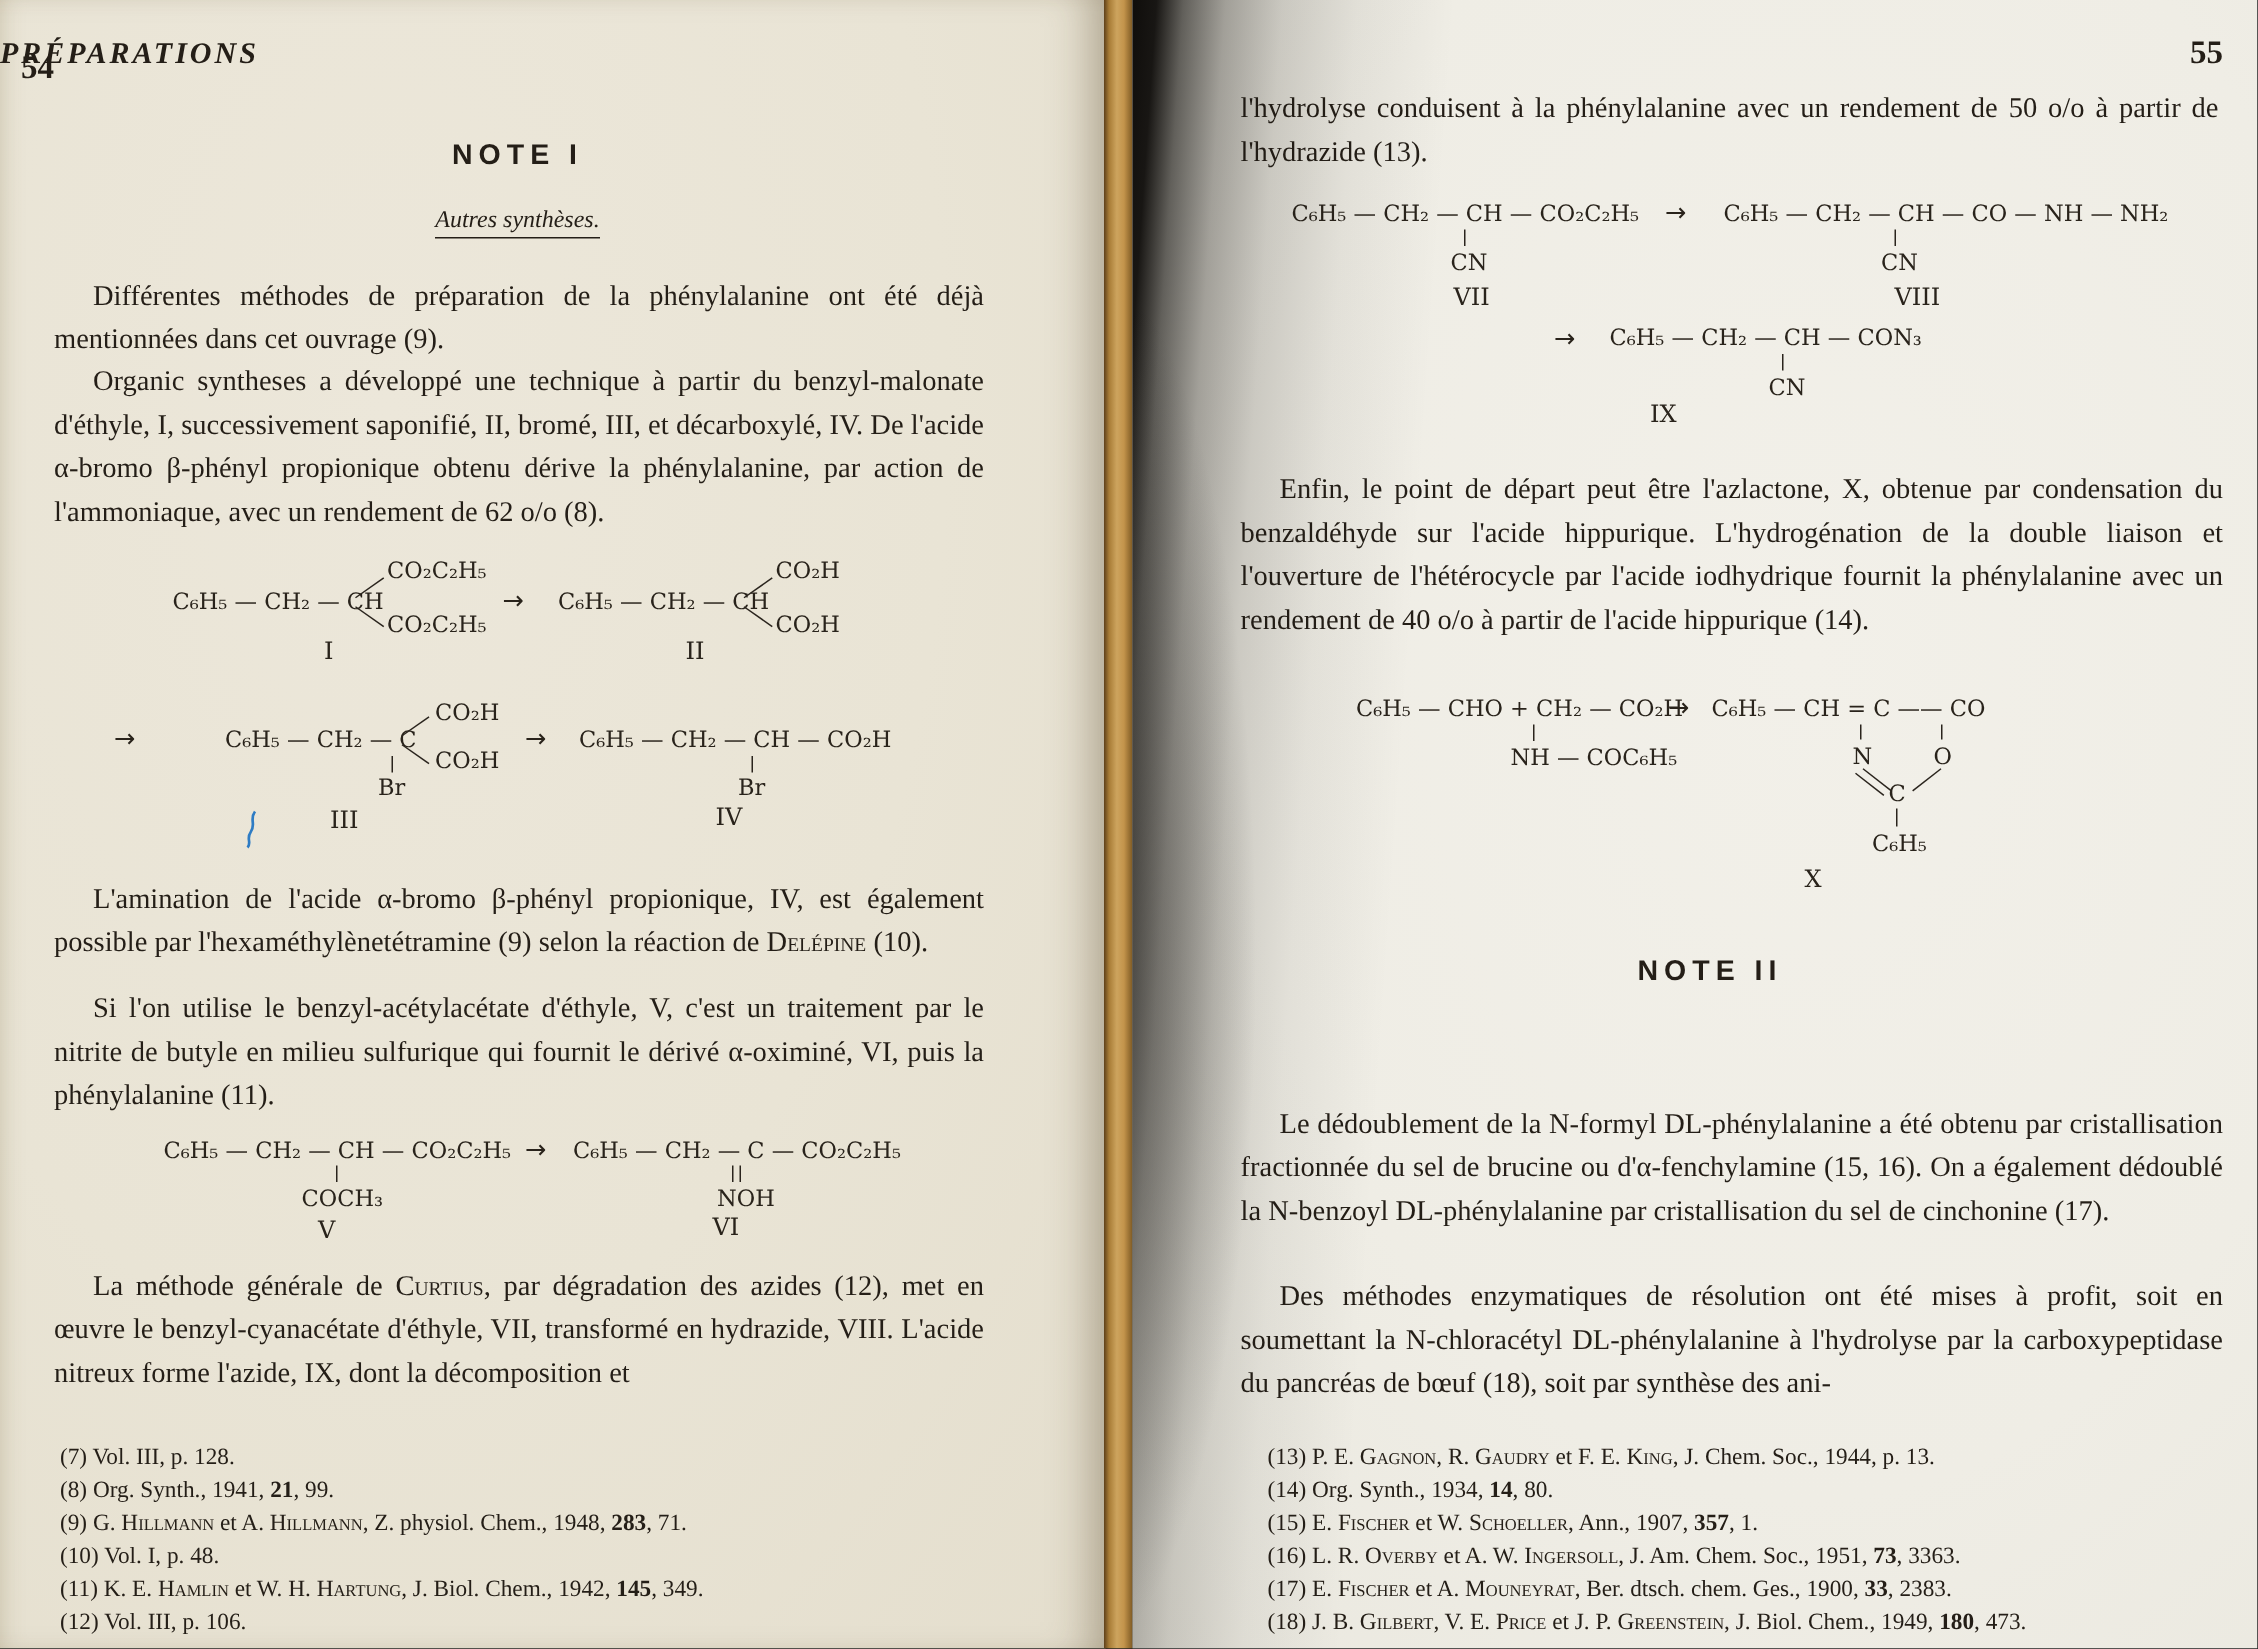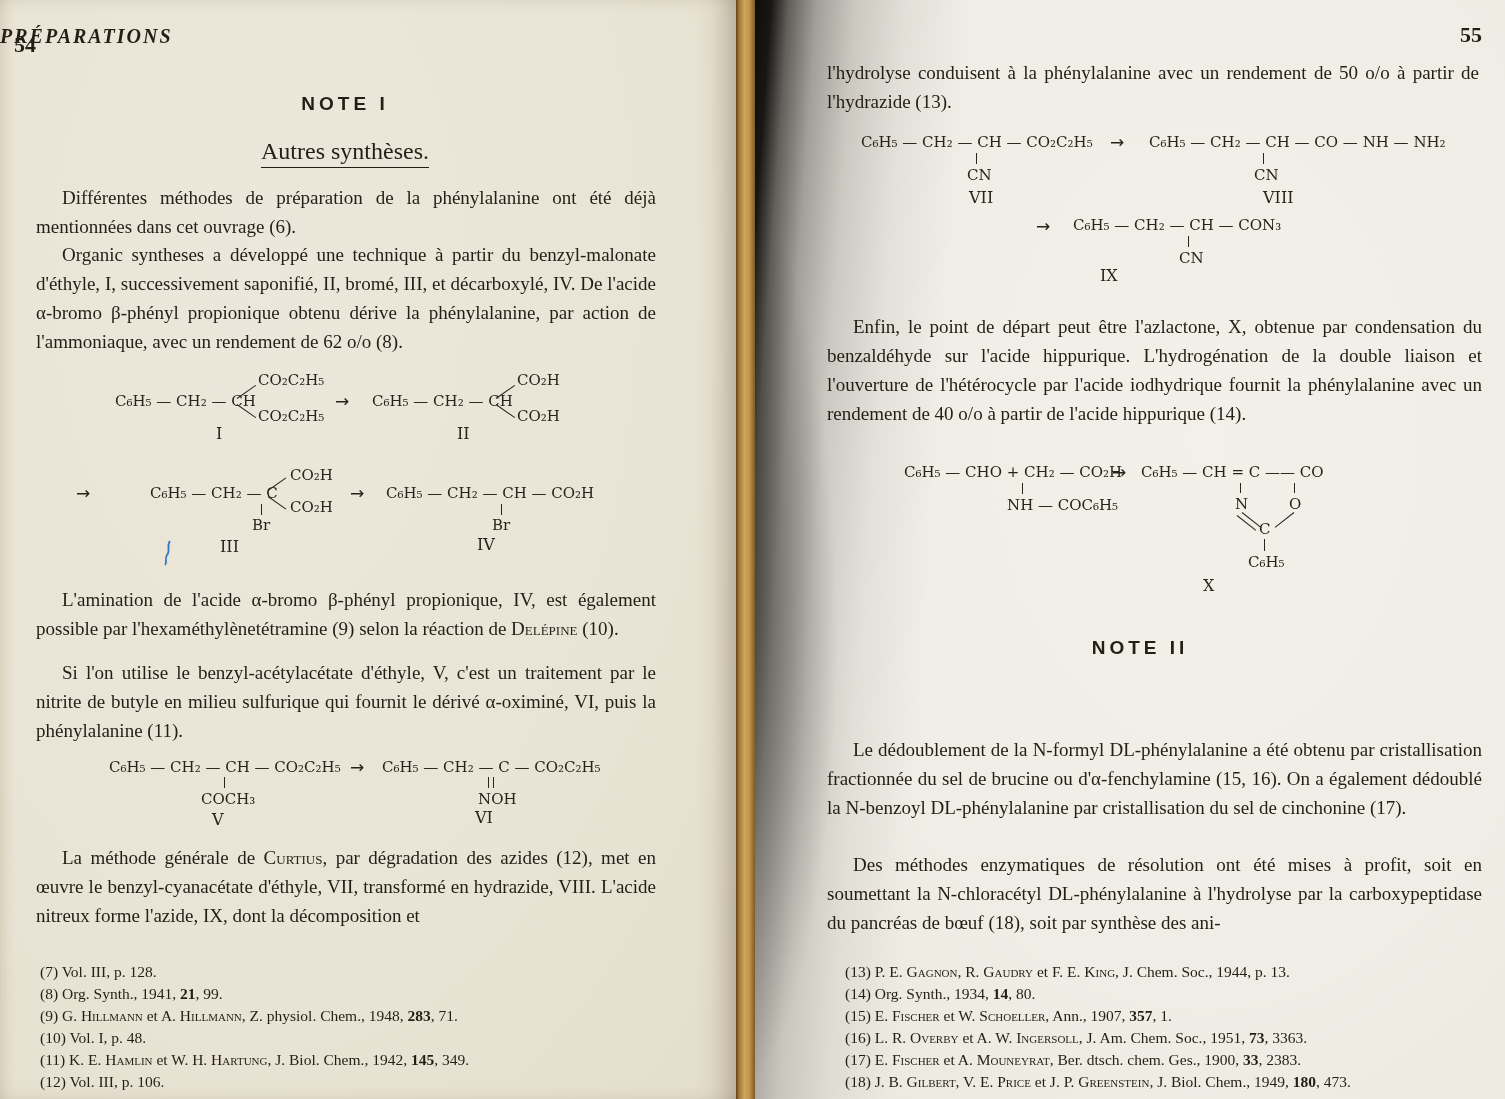--- a/index.html
+++ b/index.html
@@ -15,21 +15,21 @@
     background:linear-gradient(to right,#5e401a 0%,#a87c36 18%,#cda45e 45%,#c3944b 70%,#7e5a24 100%);}
   .gutter-shadow{position:absolute;left:0;top:0;width:260px;height:1099px;pointer-events:none;
     background:
       radial-gradient(ellipse 150px 620px at -30px 58%, rgba(12,10,7,.55), rgba(12,10,7,0) 75%),
       linear-gradient(94deg, rgba(8,6,4,.97) 0px, rgba(8,6,4,.93) 16px, rgba(12,10,7,.62) 34px,
         rgba(16,13,9,.34) 62px, rgba(18,15,10,.16) 100px, rgba(18,15,10,.06) 150px, rgba(18,15,10,0) 215px);}
   .pgnum{position:absolute;font-size:22px;font-weight:bold;}
   .running{position:absolute;font-style:italic;font-weight:bold;font-size:20px;letter-spacing:2px;text-align:left;white-space:nowrap;}
   .note-head{position:absolute;font-family:"Liberation Sans","DejaVu Sans",sans-serif;font-weight:bold;
              font-size:19px;letter-spacing:4px;text-align:center;}
-  .subtitle{position:absolute;font-size:24px;text-align:center;}
+  .subtitle{position:absolute;font-style:italic;font-size:16px;text-align:center;}
   .subtitle .u{border-bottom:1.6px solid #241e17;padding-bottom:3px;}
   .para{position:absolute;font-size:19px;line-height:29px;text-align:justify;text-indent:26px;}
   .noindent{text-indent:0;}
   .seg-i{}
   .seg-b{font-weight:bold;}
   .seg-sc{font-variant:small-caps;}
   .chem{position:absolute;font-family:"DejaVu Serif",serif;font-size:15px;line-height:18px;
         white-space:nowrap;color:#29231b;}
   .chem-label{position:absolute;font-family:"DejaVu Serif",serif;font-size:16px;color:#29231b;}
   .arrow{position:absolute;font-family:"DejaVu Sans",sans-serif;font-size:17px;line-height:18px;color:#29231b;}
@@ -44,21 +44,21 @@
 
 <div class="spread">
 
   <div class="page page-left">
     <div class="pgnum" style="left:14px;top:32px">54</div>
     <div class="running" style="left:0;width:670px;top:25px">PRÉPARATIONS</div>
 
     <div class="note-head" style="left:0;width:690px;top:93px">NOTE I</div>
     <div class="subtitle" style="left:0;width:690px;top:138px"><span class="u">Autres synthèses.</span></div>
 
-    <p class="para" style="left:36px;top:183px;width:620px;margin:0"><span class="seg-n">Différentes méthodes de préparation de la phénylalanine ont été déjà mentionnées dans cet ouvrage (6).</span></p>
+    <p class="para" style="left:36px;top:183px;width:620px;margin:0"><span class="seg-n">Différentes méthodes de préparation de la phénylalanine ont été déjà mentionnées dans cet ouvrage (9).</span></p>
     <p class="para" style="left:36px;top:240px;width:620px;margin:0"><span class="seg-i">Organic syntheses</span><span class="seg-n"> a développé une technique à partir du benzyl-malonate d'éthyle, I, successivement saponifié, II, bromé, III, et décarboxylé, IV. De l'acide α-bromo β-phényl propionique obtenu dérive la phénylalanine, par action de l'ammoniaque, avec un rendement de 62 o/o (8).</span></p>
 
     <span class="chem" style="left:115px;top:392px">C₆H₅ — CH₂ — CH</span>
     <span class="diag" style="left:237px;top:398px;width:23px;transform:rotate(-35deg)"></span>
     <span class="diag" style="left:237px;top:404px;width:23px;transform:rotate(35deg)"></span>
     <span class="chem" style="left:258px;top:371px">CO₂C₂H₅</span>
     <span class="chem" style="left:258px;top:407px">CO₂C₂H₅</span>
     <span class="chem-label" style="left:216px;top:424px">I</span>
     <span class="arrow" style="left:335px;top:392px">→</span>
     <span class="chem" style="left:372px;top:392px">C₆H₅ — CH₂ — CH</span>

